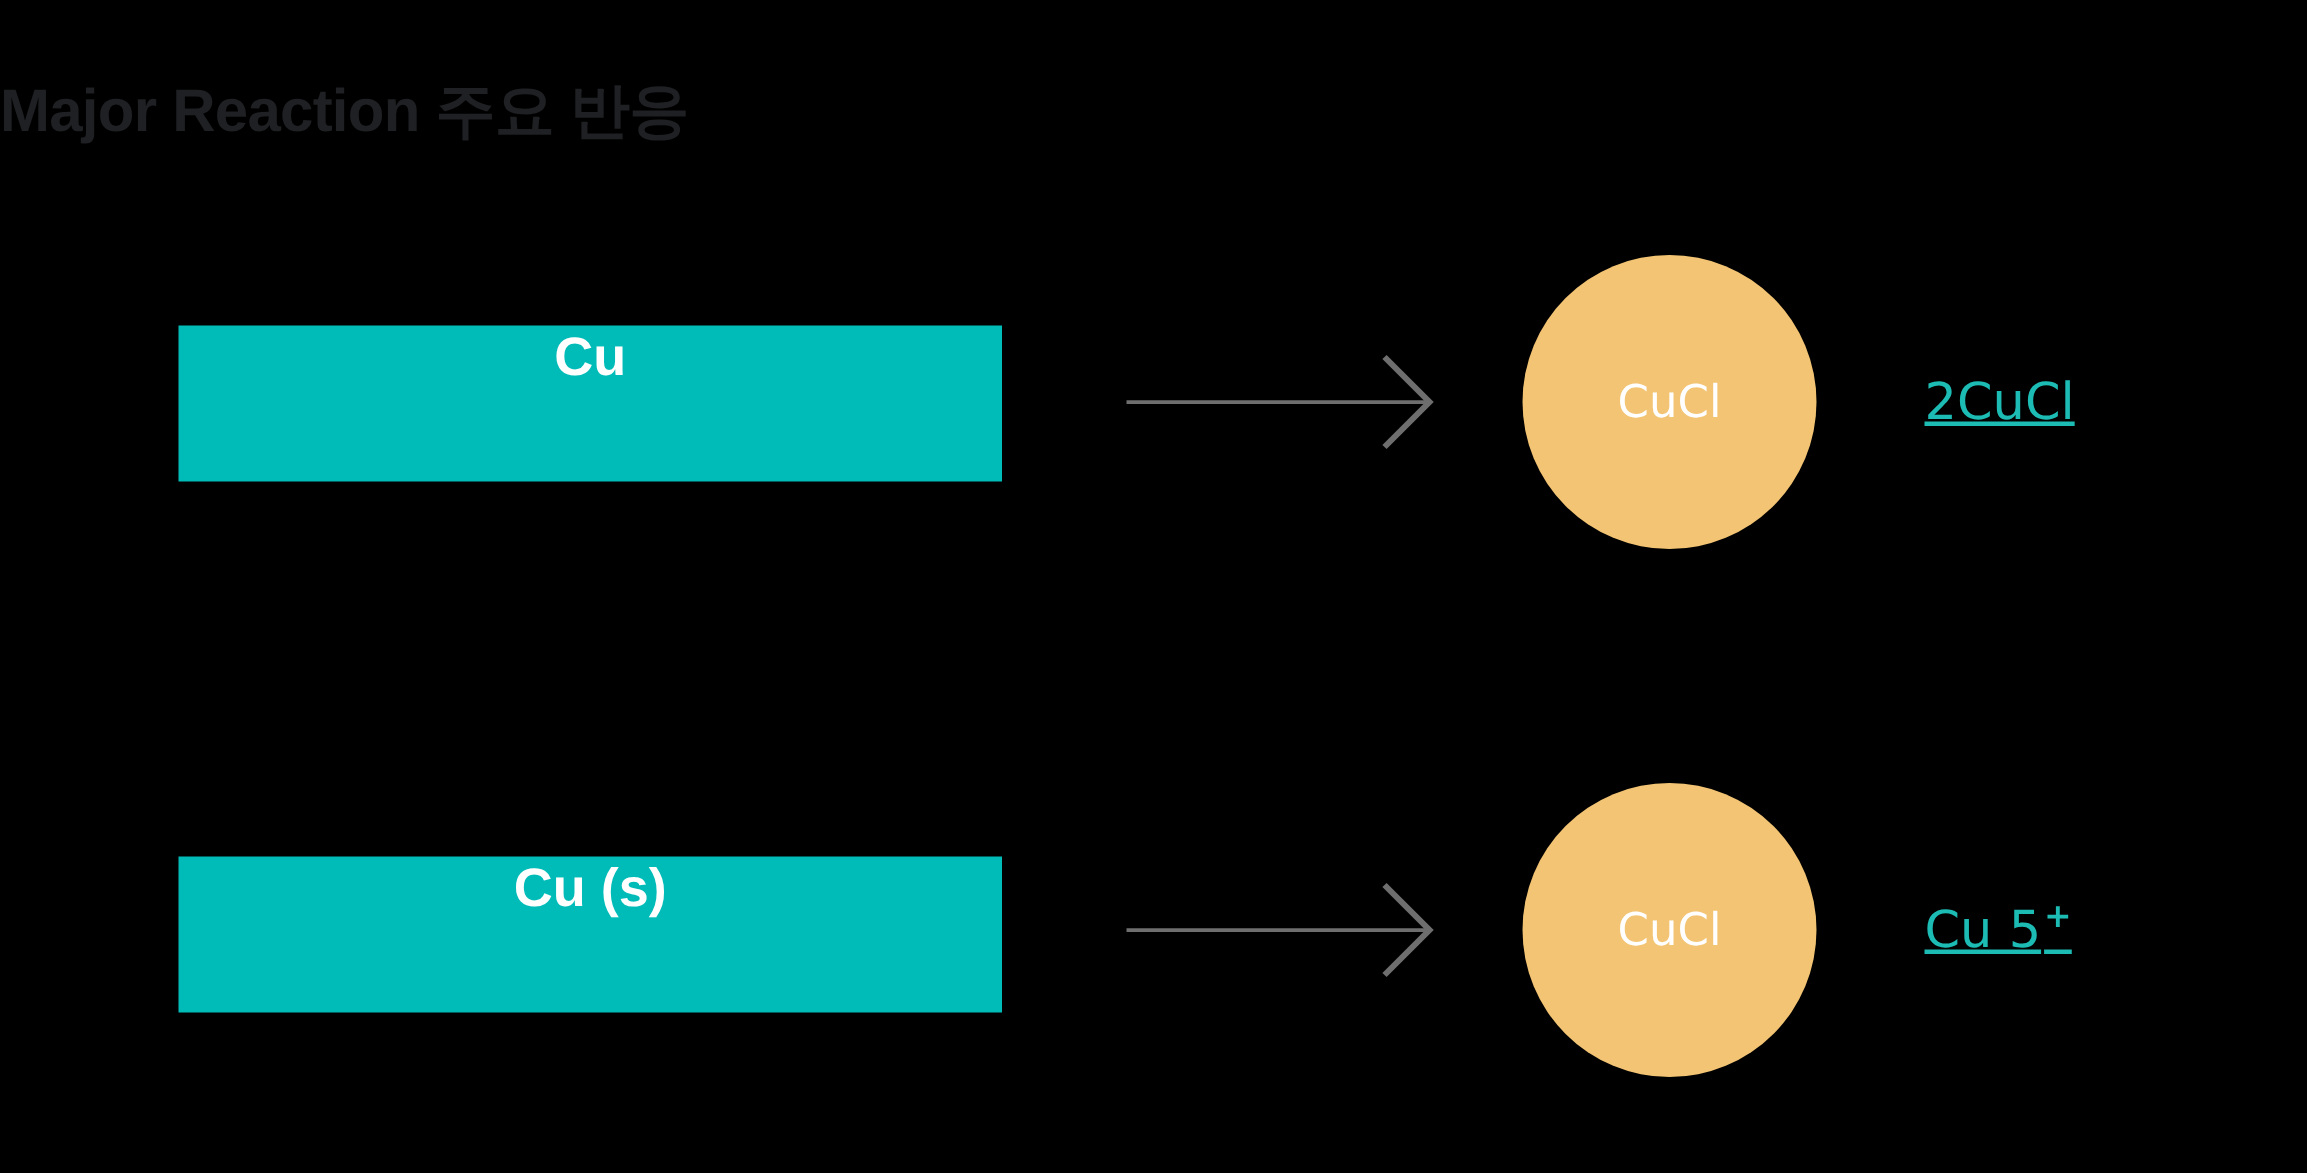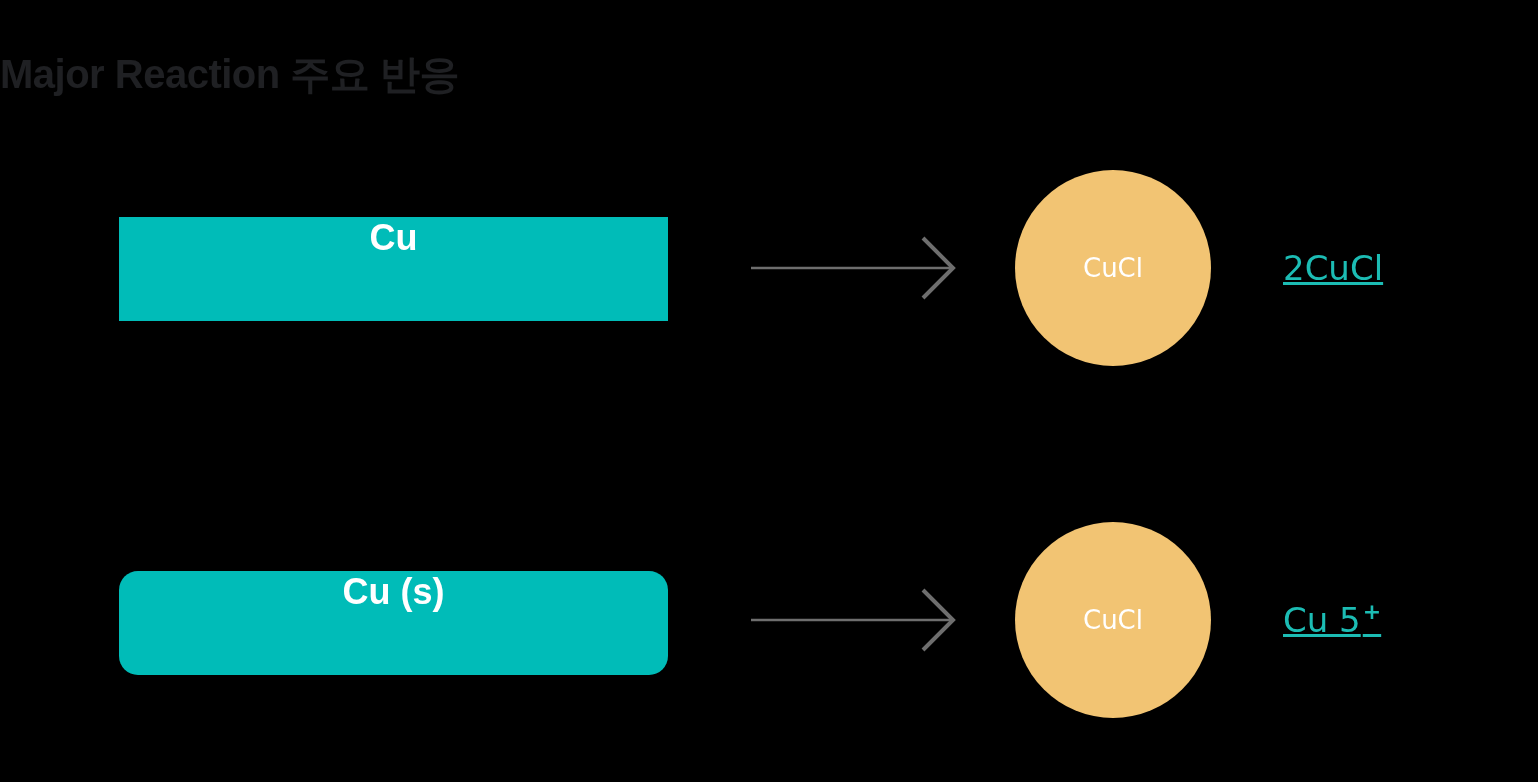--- a/index.html
+++ b/index.html
@@ -32,21 +32,21 @@
     position: absolute;
     left: 119px;
     width: 549px;
     height: 104px;
     background: var(--box_fill, #00BCB8);
     display: flex;
     align-items: flex-start;
     justify-content: center;
   }
   .box.r1 { top: 217px; }
-  .box.r2 { top: 571px; border-radius: 19px; }
+  .box.r2 { top: 571px; }
   .box-label {
     color: var(--box_label, #FFFFFF);
     font-size: 36px;
     font-weight: 700;
     font-family: "Liberation Sans", sans-serif;
   }
   .arrow {
     position: absolute;
     left: 750px;
     width: 208px;
@@ -68,21 +68,21 @@
     border-radius: 50%;
     background: var(--circle_fill, #F2C473);
     display: flex;
     align-items: center;
     justify-content: center;
   }
   .circle.r1 { top: 170px; }
   .circle.r2 { top: 522px; }
   .circle-label {
     color: var(--circle_label, #FFFFFF);
-    font-size: 26px;
+    font-size: 30px;
     font-weight: 500;
     font-family: "DejaVu Sans", sans-serif;
   }
   .result {
     position: absolute;
     left: 1283px;
     transform: translateY(-50%);
     color: var(--result_text, #1CBCB4);
     font-size: 34px;
     font-weight: 500;

